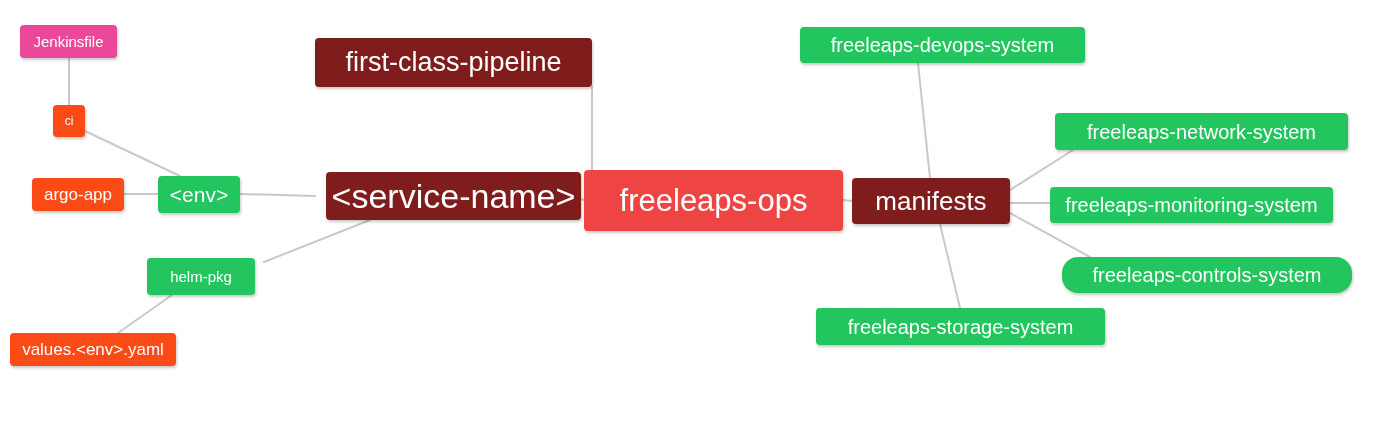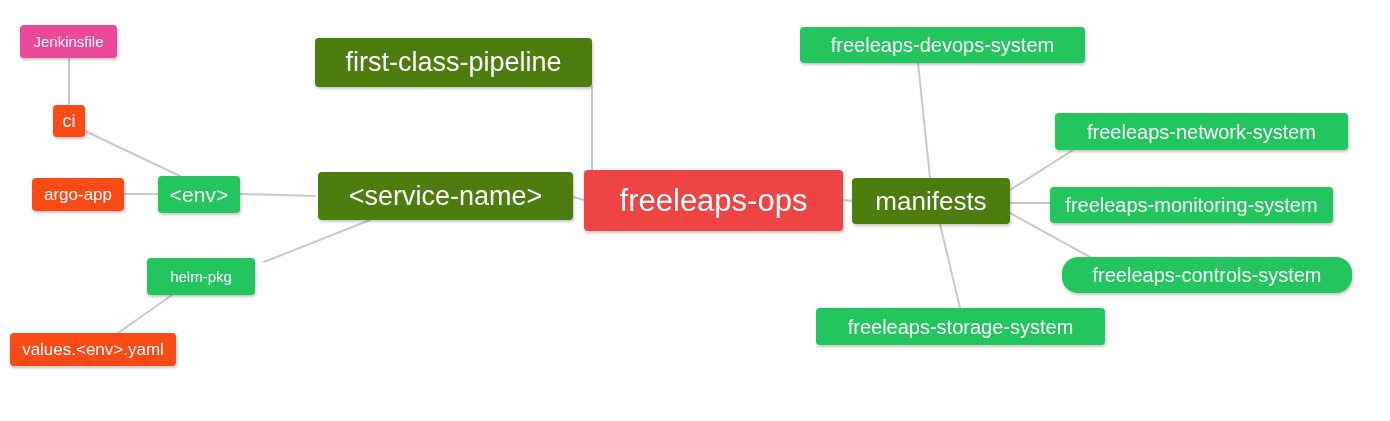--- a/index.html
+++ b/index.html
@@ -19,21 +19,21 @@
     color:#ffffff;
     border-radius:4px;
     white-space:nowrap;
     box-shadow:1px 2px 3px rgba(0,0,0,0.22);
     letter-spacing:0px;
     line-height:1;
   }
   .n-orange{background:#ec4899;}
   .n-red{background:#fa4a16;}
   .n-green{background:#22c55e;}
-  .n-blue{background:#4d7c0f;}
+  .n-blue{background:#7f1d1d;}
   .n-dark{background:#ef4444;}
 </style>
 </head>
 <body>
 
 <div id="canvas">
   <svg id="edges" viewBox="0 0 1390 421" xmlns="http://www.w3.org/2000/svg">
       <line x1="584" y1="200" x2="570" y2="196" stroke="#c9c9c9" stroke-width="2" stroke-linecap="round"></line>
       <line x1="592" y1="190" x2="592" y2="87" stroke="#c9c9c9" stroke-width="2" stroke-linecap="round"></line>
       <line x1="843" y1="200" x2="852" y2="201" stroke="#c9c9c9" stroke-width="2" stroke-linecap="round"></line>
@@ -46,39 +46,39 @@
       <line x1="930" y1="178" x2="918" y2="63" stroke="#c9c9c9" stroke-width="2" stroke-linecap="round"></line>
       <line x1="1010" y1="190" x2="1073" y2="150" stroke="#c9c9c9" stroke-width="2" stroke-linecap="round"></line>
       <line x1="1010" y1="203" x2="1050" y2="203" stroke="#c9c9c9" stroke-width="2" stroke-linecap="round"></line>
       <line x1="1010" y1="213" x2="1090" y2="257" stroke="#c9c9c9" stroke-width="2" stroke-linecap="round"></line>
       <line x1="940" y1="224" x2="960" y2="308" stroke="#c9c9c9" stroke-width="2" stroke-linecap="round"></line>
     </svg>
   <div id="node-layer">
       <div class="node n-orange" style="left: 20px; top: 25px; width: 97px; height: 33px; font-size: 15px;">
         <span>Jenkinsfile</span>
       </div>
-      <div class="node n-red" style="left: 53px; top: 105px; width: 32px; height: 32px; font-size: 18px;">
+      <div class="node n-red" style="left: 53px; top: 105px; width: 32px; height: 32px; font-size: 12px;">
         <span>ci</span>
       </div>
       <div class="node n-red" style="left: 32px; top: 178px; width: 92px; height: 33px; font-size: 17px;">
         <span>argo-app</span>
       </div>
       <div class="node n-green" style="left: 158px; top: 176px; width: 82px; height: 37px; font-size: 21px;">
         <span>&lt;env&gt;</span>
       </div>
       <div class="node n-green" style="left: 147px; top: 258px; width: 108px; height: 37px; font-size: 15px;">
         <span>helm-pkg</span>
       </div>
       <div class="node n-red" style="left: 10px; top: 333px; width: 166px; height: 33px; font-size: 17px;">
         <span>values.&lt;env&gt;.yaml</span>
       </div>
       <div class="node n-blue" style="left: 315px; top: 38px; width: 277px; height: 49px; font-size: 27px;">
         <span>first-class-pipeline</span>
       </div>
-      <div class="node n-blue" style="left: 318px; top: 172px; width: 255px; height: 48px; font-size: 27px; text-align: right;">
+      <div class="node n-blue" style="left: 326px; top: 172px; width: 255px; height: 48px; font-size: 34px; text-align: right;">
         <span>&lt;service-name&gt;</span>
       </div>
       <div class="node n-dark" style="left: 584px; top: 170px; width: 259px; height: 61px; font-size: 31px;">
         <span>freeleaps-ops</span>
       </div>
       <div class="node n-blue" style="left: 852px; top: 178px; width: 158px; height: 46px; font-size: 26px;">
         <span>manifests</span>
       </div>
       <div class="node n-green" style="left: 800px; top: 27px; width: 285px; height: 36px; font-size: 20px; text-align: center;">
         <span>freeleaps-devops-system</span>

